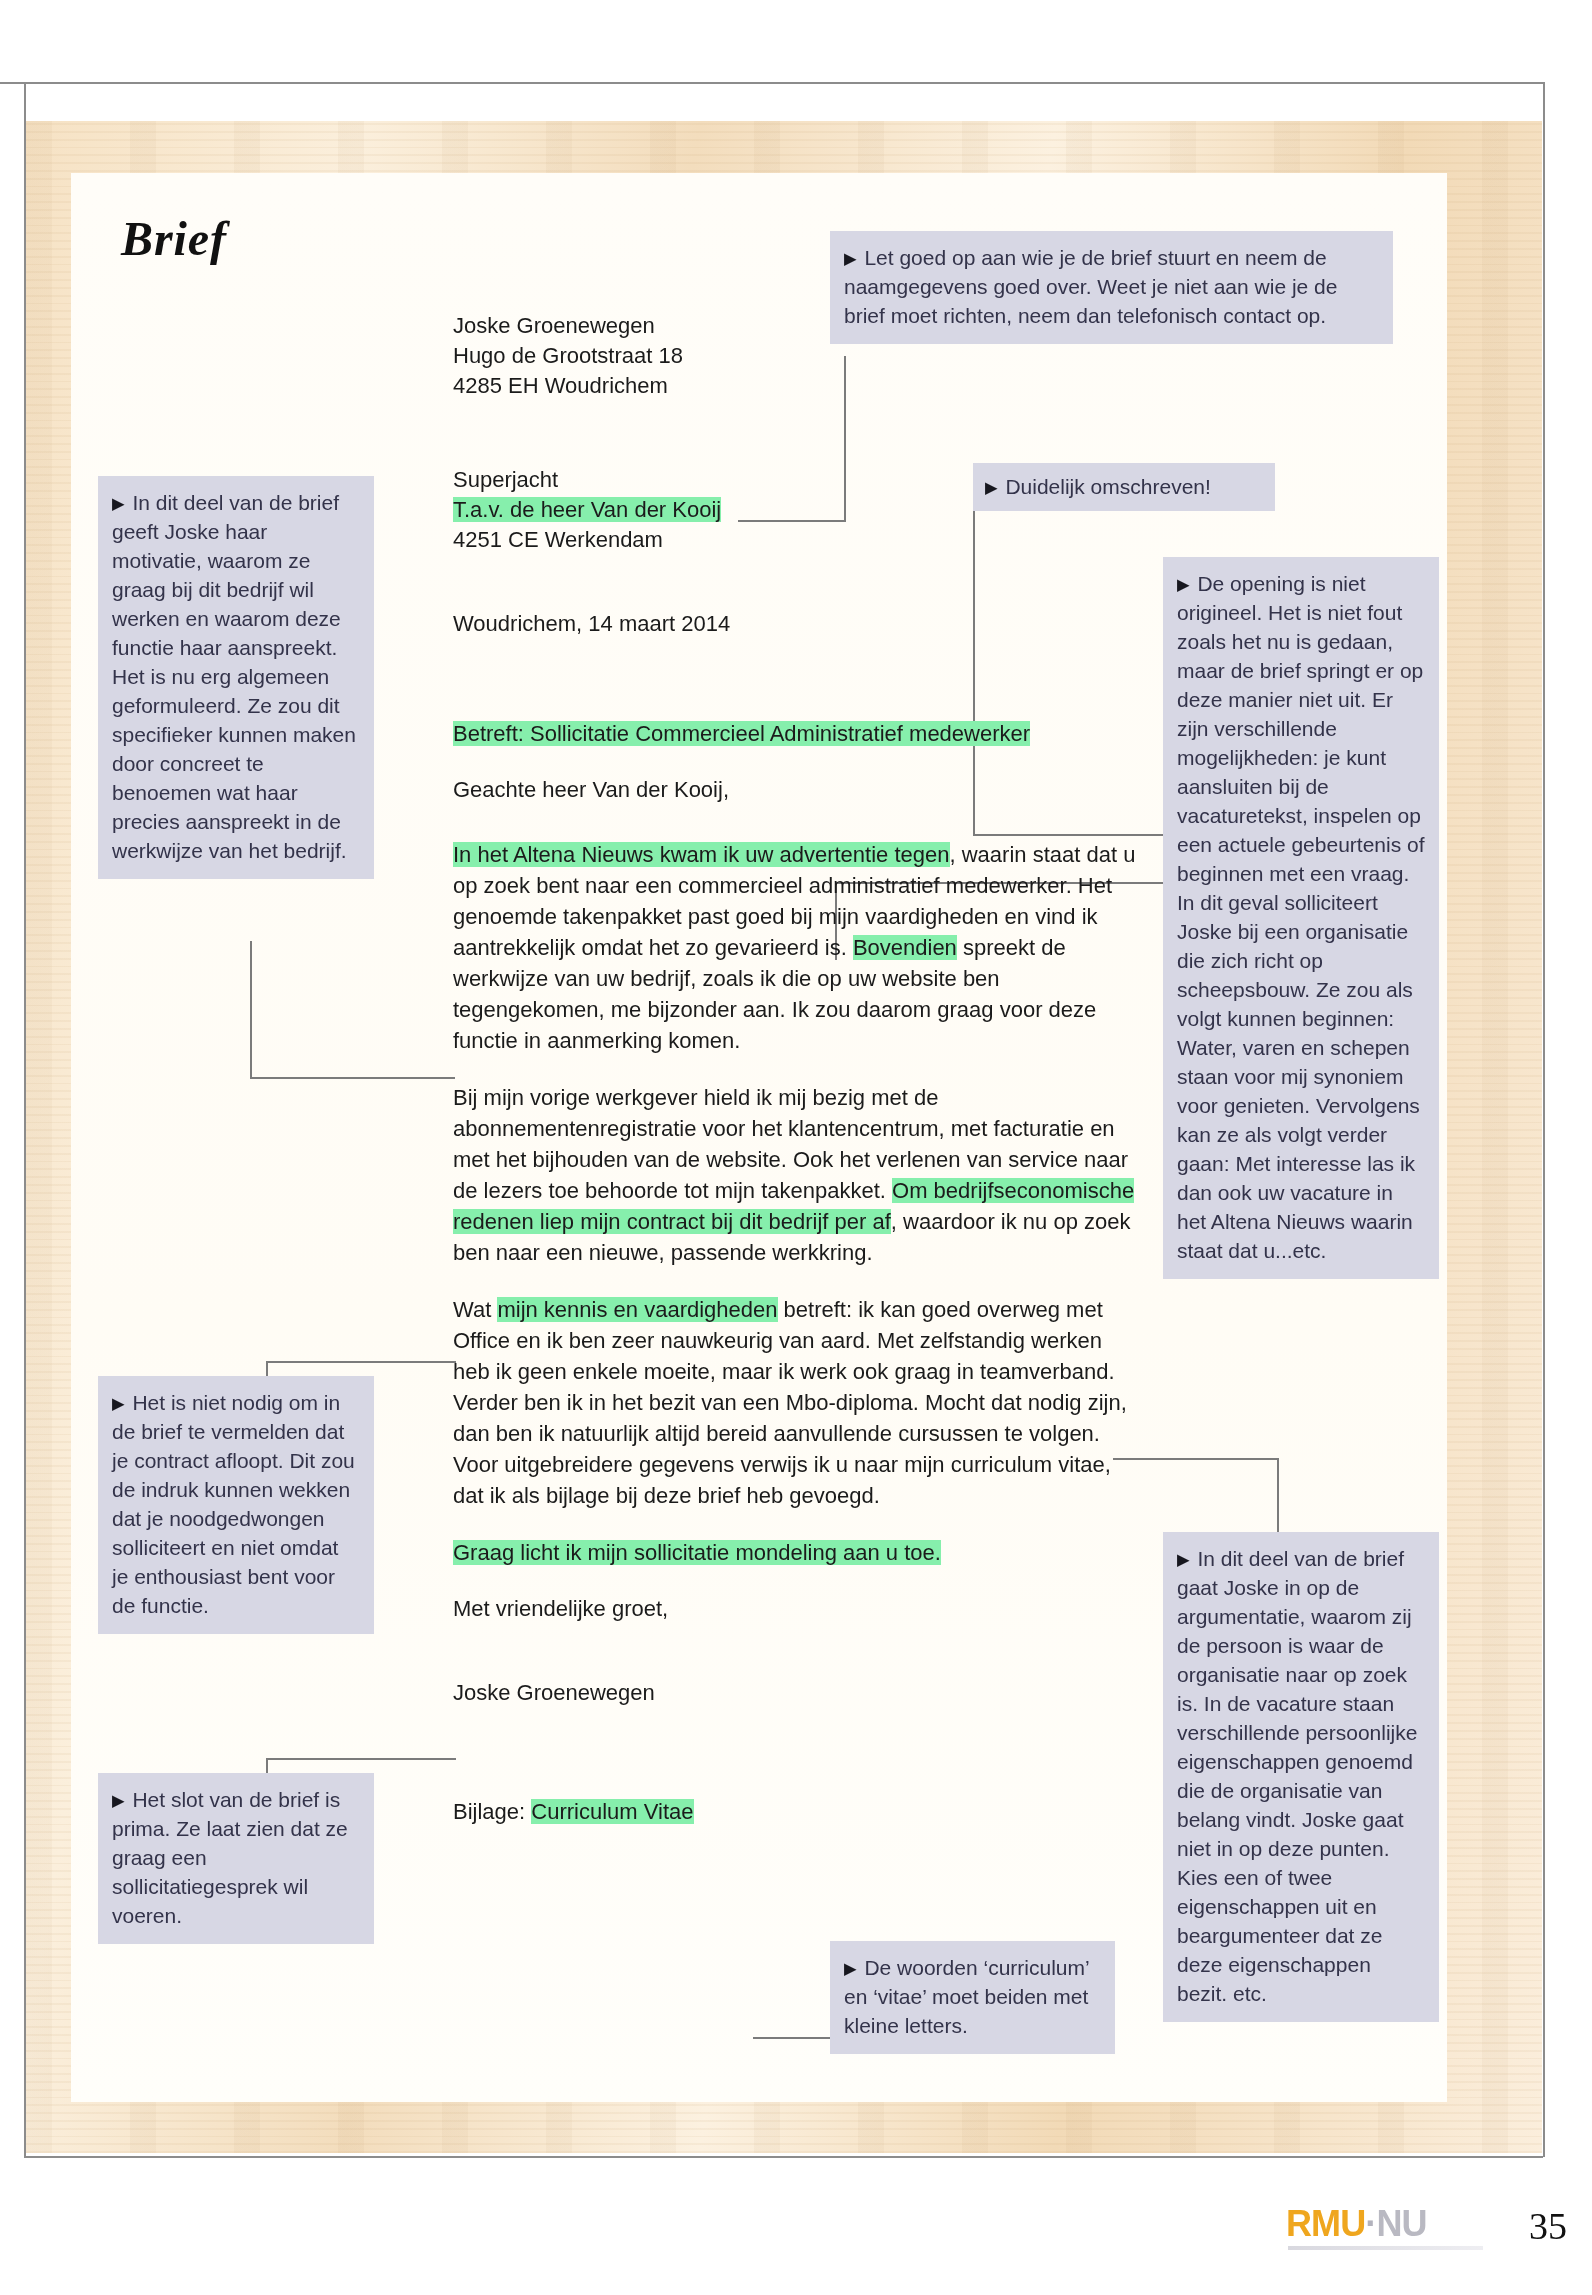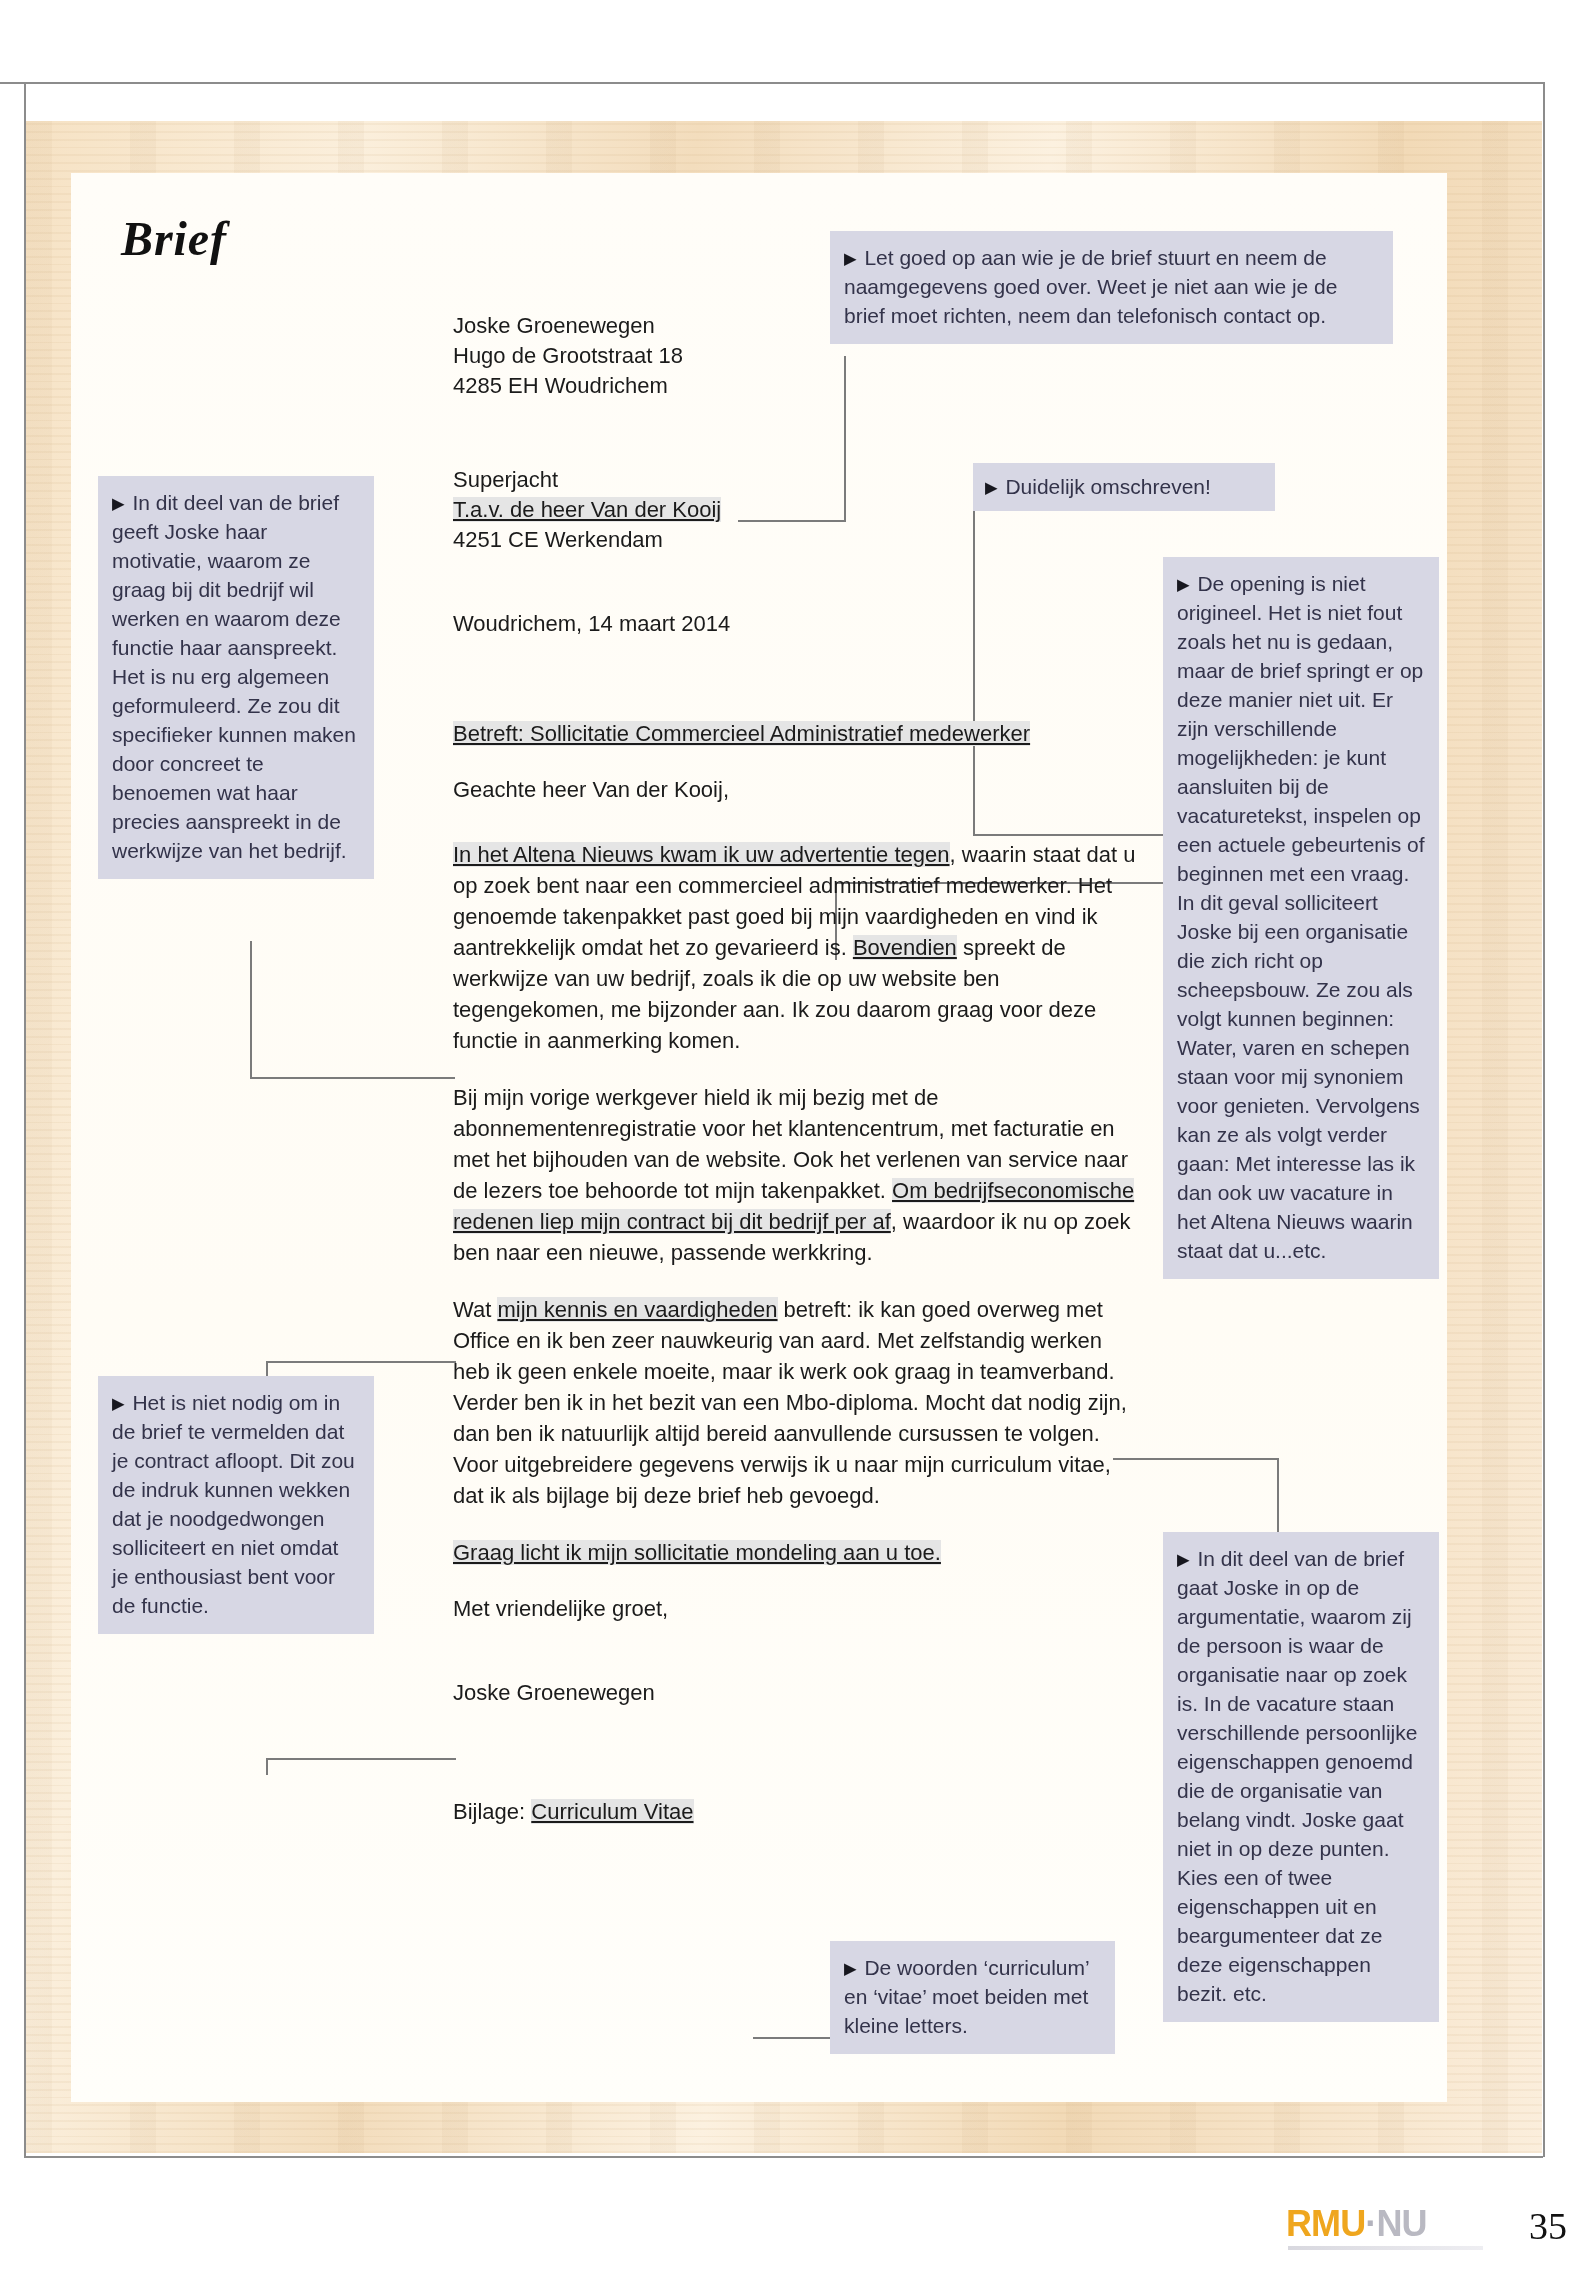--- a/index.html
+++ b/index.html
@@ -40,21 +40,21 @@
   }
 
   
   .letter{position:absolute;left:453px;top:311px;width:690px;color:#1b1b1b;}
   .ln{font-size:22px;line-height:30px;}
   .blk{margin-bottom:0;}
   .para{font-size:22px;line-height:31px;margin:8px 0 26px 0;text-align:left;}
   .gap-s{height:26px;}
   .gap-m{height:54px;}
   .gap-l{height:64px;}
-  .hl{background:#e5e5e5;text-decoration:underline;}
+  .hl{background:#86efac;}
 
   
   .box{
     position:absolute;background:#d7d7e4;color:#33334a;
     font-size:21px;line-height:29px;
     padding:12px 14px 14px 14px;box-sizing:border-box;
   }
   .box .arrow{font-size:16.4px;line-height:16.4px;vertical-align:0.9px;margin-right:7.8px;color:#17171f;}
 
   .b-top      {left:830px; top:231px;  width:563px;}
@@ -184,20 +184,23 @@
   </div>
 
   <div class="box b-right1">
     <span class="arrow">▶</span><span>De opening is niet origineel. Het is niet fout zoals het nu is gedaan, maar de brief springt er op deze manier niet uit. Er zijn verschillende mogelijkheden: je kunt aansluiten bij de vacaturetekst, inspelen op een actuele gebeurtenis of beginnen met een vraag. In dit geval solliciteert Joske bij een organisatie die zich richt op scheepsbouw. Ze zou als volgt kunnen beginnen: Water, varen en schepen staan voor mij synoniem voor genieten. Vervolgens kan ze als volgt verder gaan: Met interesse las ik dan ook uw vacature in het Altena Nieuws waarin staat dat u...etc.</span>
   </div>
 
   <div class="box b-left2">
     <span class="arrow">▶</span><span>Het is niet nodig om in de brief te vermelden dat je contract afloopt. Dit zou de indruk kunnen wekken dat je noodgedwongen solliciteert en niet omdat je enthousiast bent voor de functie.</span>
   </div>
 
+  <div class="box b-left3">
+    <span class="arrow">▶</span><span>Het slot van de brief is prima. Ze laat zien dat ze graag een sollicitatiegesprek wil voeren.</span>
+  </div>
 
   <div class="box b-right2">
     <span class="arrow">▶</span><span>In dit deel van de brief gaat Joske in op de argumentatie, waarom zij de persoon is waar de organisatie naar op zoek is. In de vacature staan verschillende persoonlijke eigenschappen genoemd die de organisatie van belang vindt. Joske gaat niet in op deze punten. Kies een of twee eigenschappen uit en beargumenteer dat ze deze eigenschappen bezit. etc.</span>
   </div>
 
   <div class="box b-cv">
     <span class="arrow">▶</span><span>De woorden ‘curriculum’ en ‘vitae’ moet beiden met kleine letters.</span>
   </div>
 
   <div class="footer">

